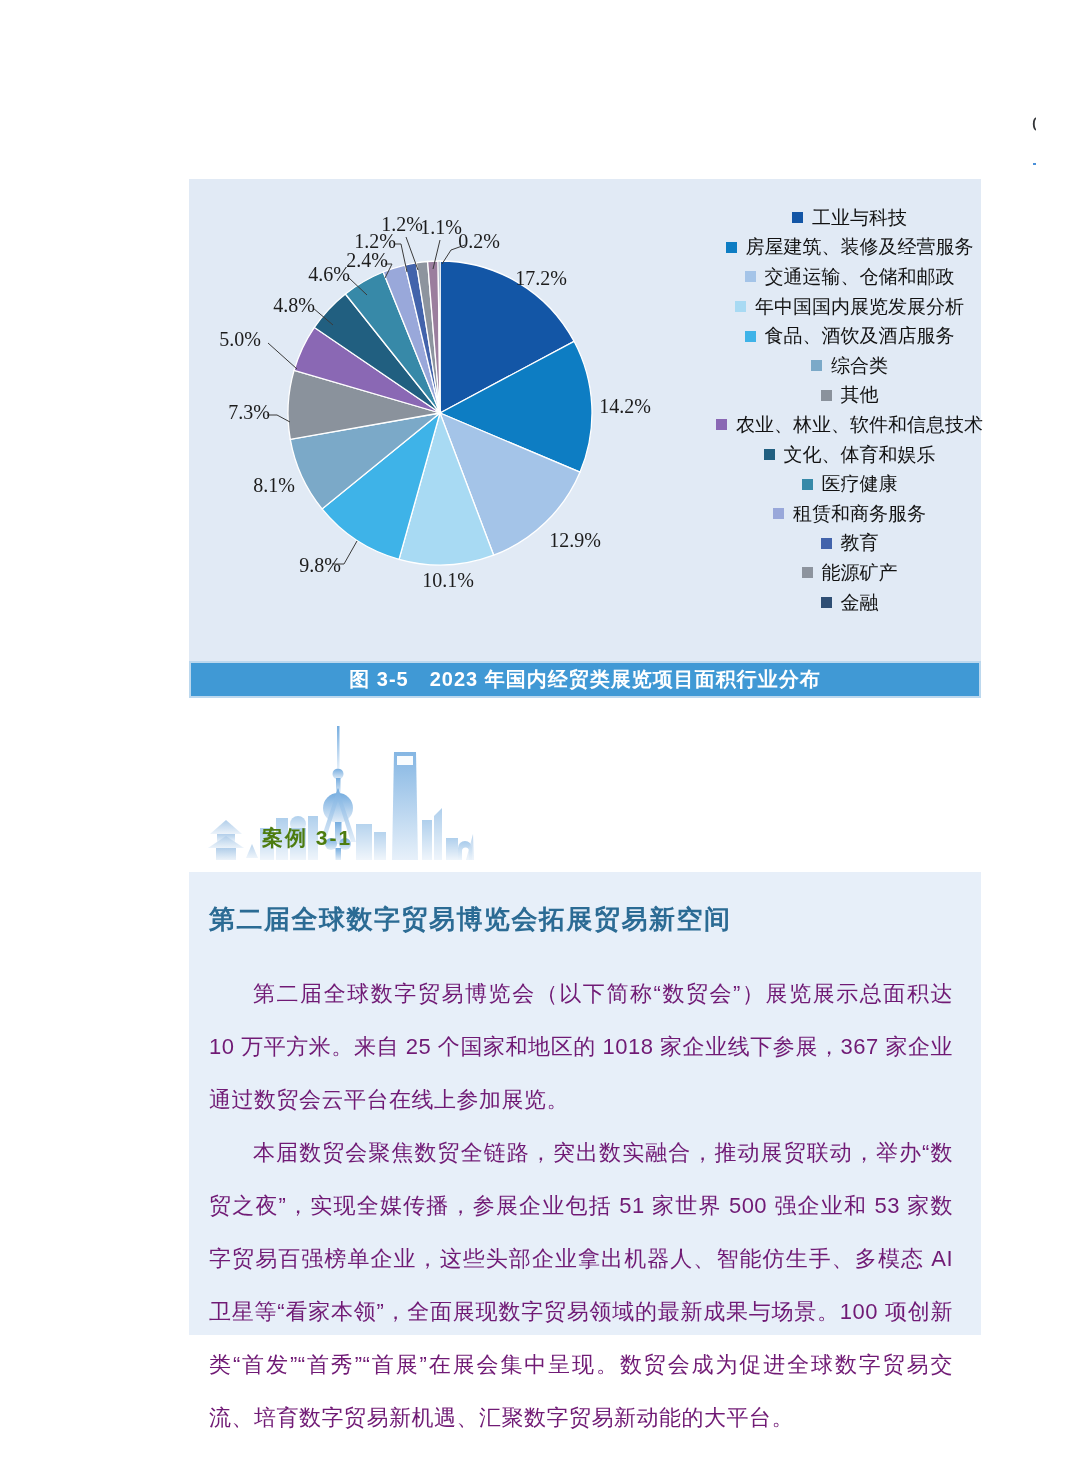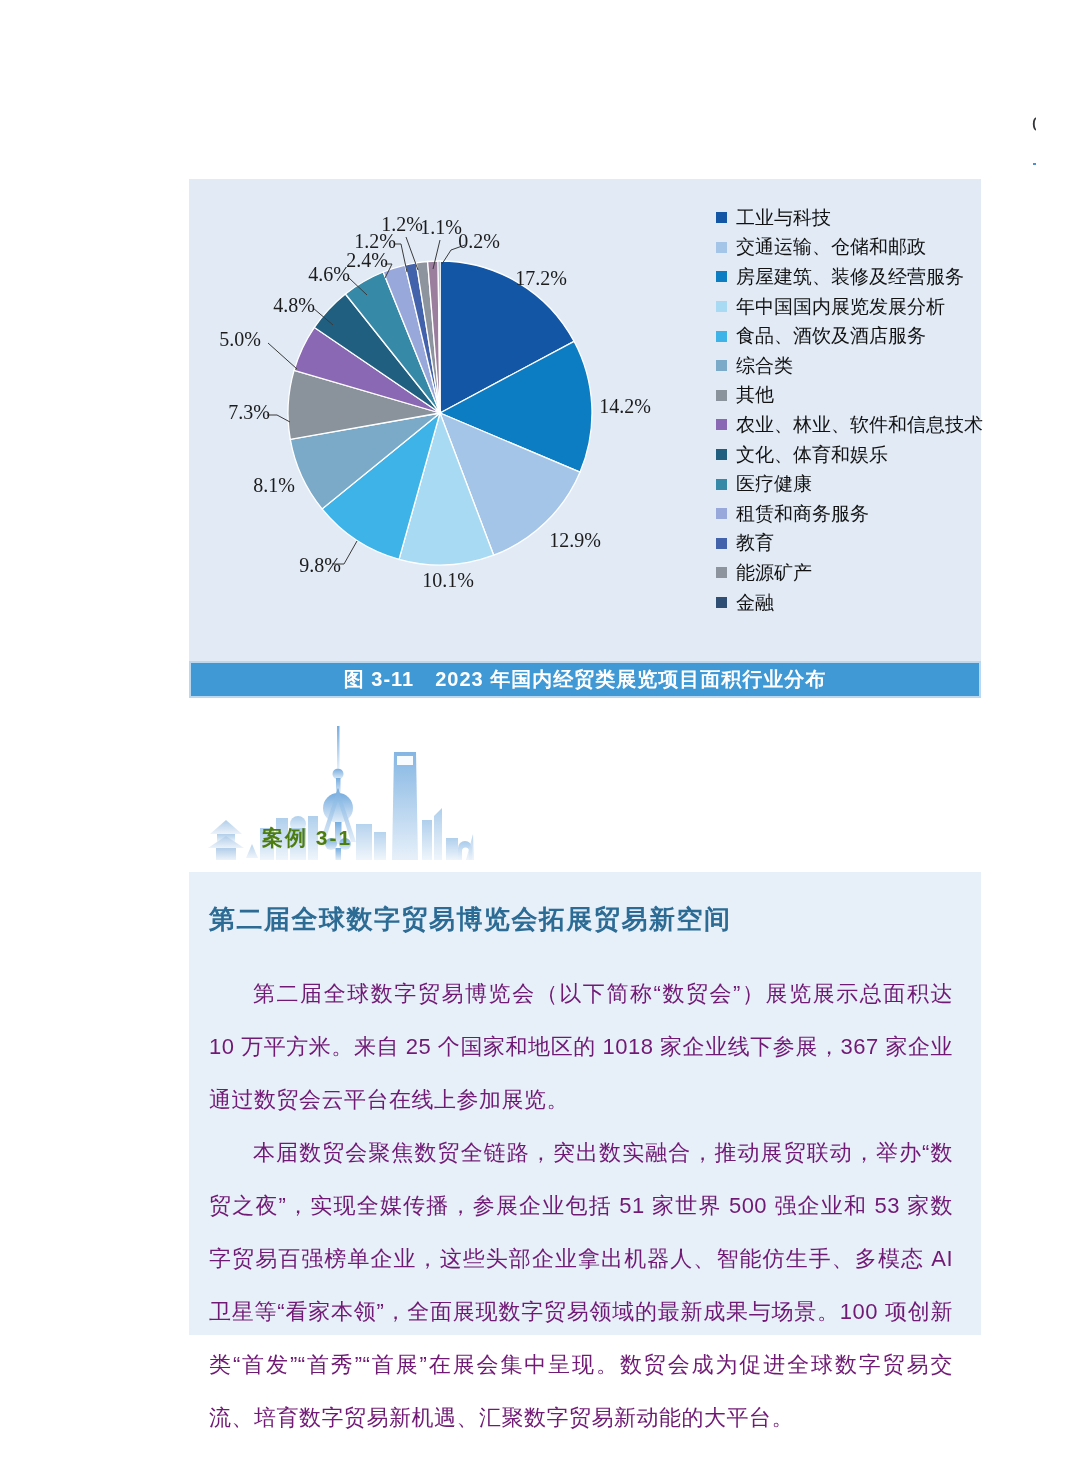--- a/index.html
+++ b/index.html
@@ -34,21 +34,21 @@
   .chart-panel {
     position:absolute; left:145px; top:179px; width:792px; height:483px;
     background:#e1eaf5;
   }
   .chart-panel svg.pie { position:absolute; left:0; top:0; }
   .pct-label {
     font-family:"Liberation Serif","DejaVu Serif",serif;
     font-size:20px; fill:#1c1c1c;
   }
   .legend {
-    position:absolute; left:527px; top:24px; display:flex; flex-direction:column;
+    position:absolute; left:527px; top:24px; display:flex; flex-direction:column;align-items:center;
   }
   .legend-item { display:flex; align-items:center; height:29.6px; }
   .legend-swatch { width:11px; height:11px; margin-right:9px; flex:0 0 auto; }
   .legend-label {
     font-family:"Liberation Serif","DejaVu Serif",serif;
     font-size:19px; color:#121212; white-space:nowrap;
   }
   
   .figure-caption-bar {
     position:absolute; left:145px; top:661px; width:792px; height:37px;
@@ -133,28 +133,28 @@
         <text x="252" y="55" text-anchor="middle" class="pct-label">1.1%</text>
         <polyline points="276,66 262,71 253,85" fill="none" stroke="#3a3a3a" stroke-width="1"></polyline>
         <text x="290" y="69" text-anchor="middle" class="pct-label">0.2%</text>
       </svg>
     <div class="legend" id="legend">
         <div class="legend-item">
           <span class="legend-swatch" style="background: rgb(19, 86, 166);"></span>
           <span class="legend-label">工业与科技</span>
         </div>
         <div class="legend-item">
+          <span class="legend-swatch" style="background: rgb(13, 125, 195);"></span>
+          <span class="legend-label">房屋建筑、装修及经营服务</span>
+        </div>
+        <div class="legend-item">
           <span class="legend-swatch" style="background: rgb(164, 196, 232);"></span>
           <span class="legend-label">交通运输、仓储和邮政</span>
         </div>
         <div class="legend-item">
-          <span class="legend-swatch" style="background: rgb(13, 125, 195);"></span>
-          <span class="legend-label">房屋建筑、装修及经营服务</span>
-        </div>
-        <div class="legend-item">
           <span class="legend-swatch" style="background: rgb(168, 218, 243);"></span>
           <span class="legend-label">年中国国内展览发展分析</span>
         </div>
         <div class="legend-item">
           <span class="legend-swatch" style="background: rgb(62, 179, 232);"></span>
           <span class="legend-label">食品、酒饮及酒店服务</span>
         </div>
         <div class="legend-item">
           <span class="legend-swatch" style="background: rgb(123, 169, 200);"></span>
           <span class="legend-label">综合类</span>
@@ -188,21 +188,21 @@
           <span class="legend-label">能源矿产</span>
         </div>
         <div class="legend-item">
           <span class="legend-swatch" style="background: rgb(46, 78, 116);"></span>
           <span class="legend-label">金融</span>
         </div>
       </div>
   </div>
 
   <div class="figure-caption-bar">
-    <span class="figure-caption-text">图 3-11　2023 年国内经贸类展览项目面积行业分布</span>
+    <span class="figure-caption-text">图 3-5　2023 年国内经贸类展览项目面积行业分布</span>
   </div>
 
   <div class="skyline-wrap">
     <svg width="270" height="148" viewBox="0 0 270 148">
       <defs>
         <linearGradient id="skyg" x1="0" y1="0" x2="0" y2="1">
           <stop offset="0" stop-color="#6fa9de"></stop>
           <stop offset="1" stop-color="#e3eef9"></stop>
         </linearGradient>
         <linearGradient id="skyl" x1="0" y1="0" x2="0" y2="1">

